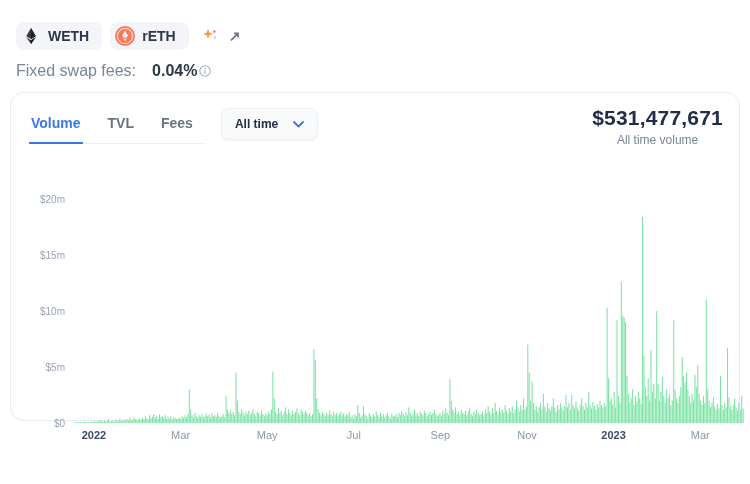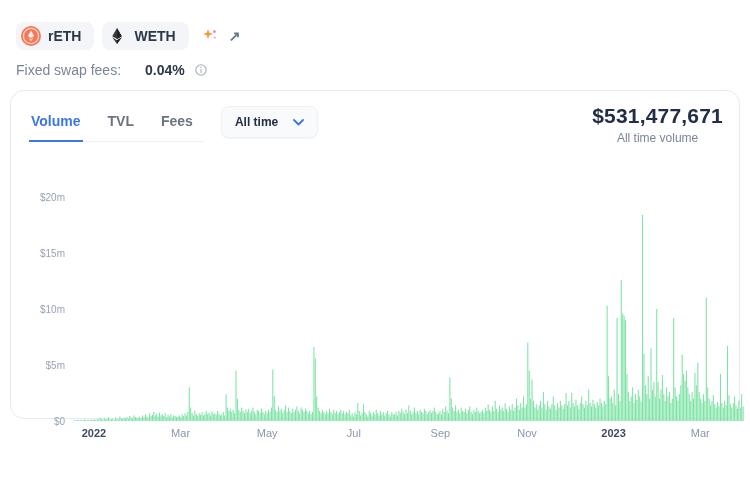--- a/index.html
+++ b/index.html
@@ -10,21 +10,21 @@
   .page-title { font-size:19px; font-weight:700; color:#232D47; letter-spacing:.2px; }
 
   .token-row { display:flex; align-items:center; margin-top:10px; gap:8px; }
   .token-pill { display:inline-flex; align-items:center; gap:7px; background:#F4F5F8;
     border-radius:8px; padding:4px 13px 4px 5px; font-size:14px; font-weight:600;
     color:#2D3748; cursor:pointer; }
   .tok-icon { width:20px; height:20px; display:inline-flex; align-items:center; justify-content:center; }
   .action-icons { display:flex; align-items:center; gap:10px; margin-left:4px; }
   .ext-arrow { color:#6B7686; font-size:14px; font-weight:600; cursor:pointer; line-height:1; }
 
-  .fees-row { margin-top:12px; font-size:14px; color:#7A8599; display:flex; align-items:center; gap:8px; }
+  .fees-row { margin-top:12px; font-size:16px; color:#7A8599; display:flex; align-items:center; gap:0; }
   .fees-value { color:#2D3748; font-weight:700;margin-left:16px; }
   .info-icon { display:inline-flex; margin-left:2px; cursor:pointer; }
 
   .card { position:relative; margin:12px 10px 0 10px; height:329px;
     border:1px solid #E7EAF0; border-radius:14px; background:#fff; }
   .card-header { display:flex; align-items:flex-start; padding:16px 16px 0 18px; }
 
   .tabs { display:flex; border-bottom:1px solid #EEF1F5; }
   .tab { font-size:14px; font-weight:600; color:#6B7280; padding:6px 2px 11px 2px;
     margin-right:23px; cursor:pointer; border-bottom:2px solid transparent; margin-bottom:-1px; }
@@ -42,42 +42,42 @@
 
   .chart-wrap { position:absolute; left:8px; top:95px; width:730px; height:262px; }
   svg text { font-family:"Liberation Sans", sans-serif; }
 </style>
 </head>
 <body>
 
 <div class="page-header">
 
   <div class="token-row">
+    <div class="token-pill">
+      <span class="tok-icon">
+        <svg width="18" height="18" viewBox="0 0 20 20">
+          <polygon points="10,1 15.3,10.3 10,13.4 4.7,10.3" fill="#3A3A3A"></polygon>
+          <polygon points="10,1 15.3,10.3 10,13.4" fill="#222222"></polygon>
+          <polygon points="10,14.7 15.3,11.5 10,19 4.7,11.5" fill="#3A3A3A"></polygon>
+          <polygon points="10,14.7 15.3,11.5 10,19" fill="#1A1A1A"></polygon>
+        </svg>
+      </span>
+      <span>WETH</span>
+    </div>
+
     <div class="token-pill">
       <span class="tok-icon">
         <svg width="20" height="20" viewBox="0 0 20 20">
           <circle cx="10" cy="10" r="10" fill="#F4785A"></circle>
           <circle cx="10" cy="10" r="7.6" fill="none" stroke="#FBD0C0" stroke-width="1.4"></circle>
           <polygon points="10,4.6 13.2,10 10,12 6.8,10" fill="#FDEDE5"></polygon>
           <polygon points="10,13.2 12.8,11.2 10,15.4 7.2,11.2" fill="#FBD8CA"></polygon>
         </svg>
       </span>
       <span>rETH</span>
-    </div>
-
-    <div class="token-pill">
-      <span class="tok-icon">
-        <svg width="18" height="18" viewBox="0 0 20 20">
-          <polygon points="10,1 15.3,10.3 10,13.4 4.7,10.3" fill="#3A3A3A"></polygon>
-          <polygon points="10,1 15.3,10.3 10,13.4" fill="#222222"></polygon>
-          <polygon points="10,14.7 15.3,11.5 10,19 4.7,11.5" fill="#3A3A3A"></polygon>
-          <polygon points="10,14.7 15.3,11.5 10,19" fill="#1A1A1A"></polygon>
-        </svg>
-      </span>
-      <span>WETH</span>
     </div>
 
     <div class="action-icons">
       <span style="display:inline-flex;cursor:pointer;">
         <svg width="18" height="18" viewBox="0 0 18 18">
           <path d="M7 2 L8.3 5.7 L12 7 L8.3 8.3 L7 12 L5.7 8.3 L2 7 L5.7 5.7 Z" fill="#F59A3D"></path>
           <circle cx="13.4" cy="4.6" r="1.3" fill="#F277A8"></circle>
           <circle cx="13.8" cy="10.6" r="1.1" fill="#F6A1C3"></circle>
         </svg>
       </span>

